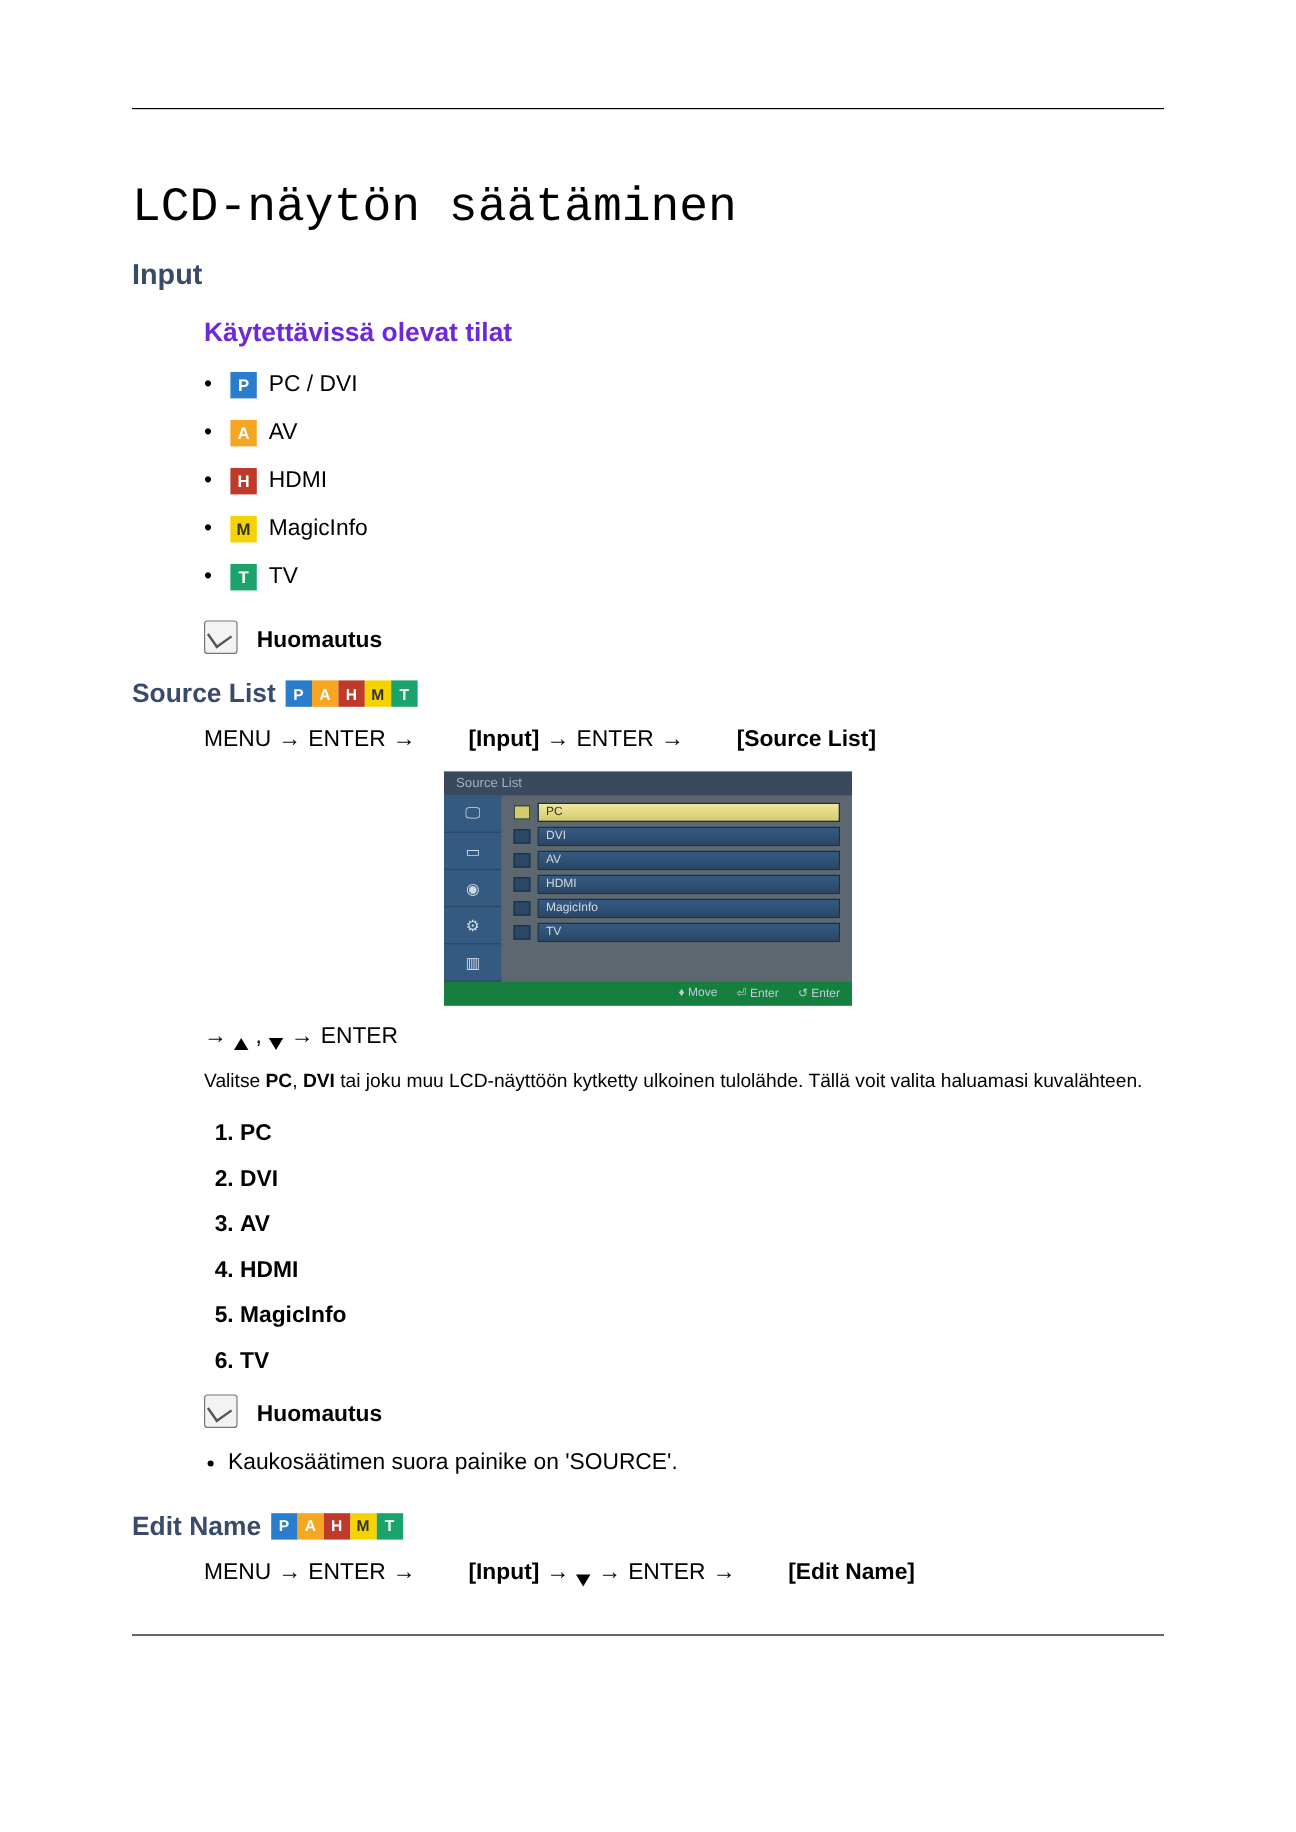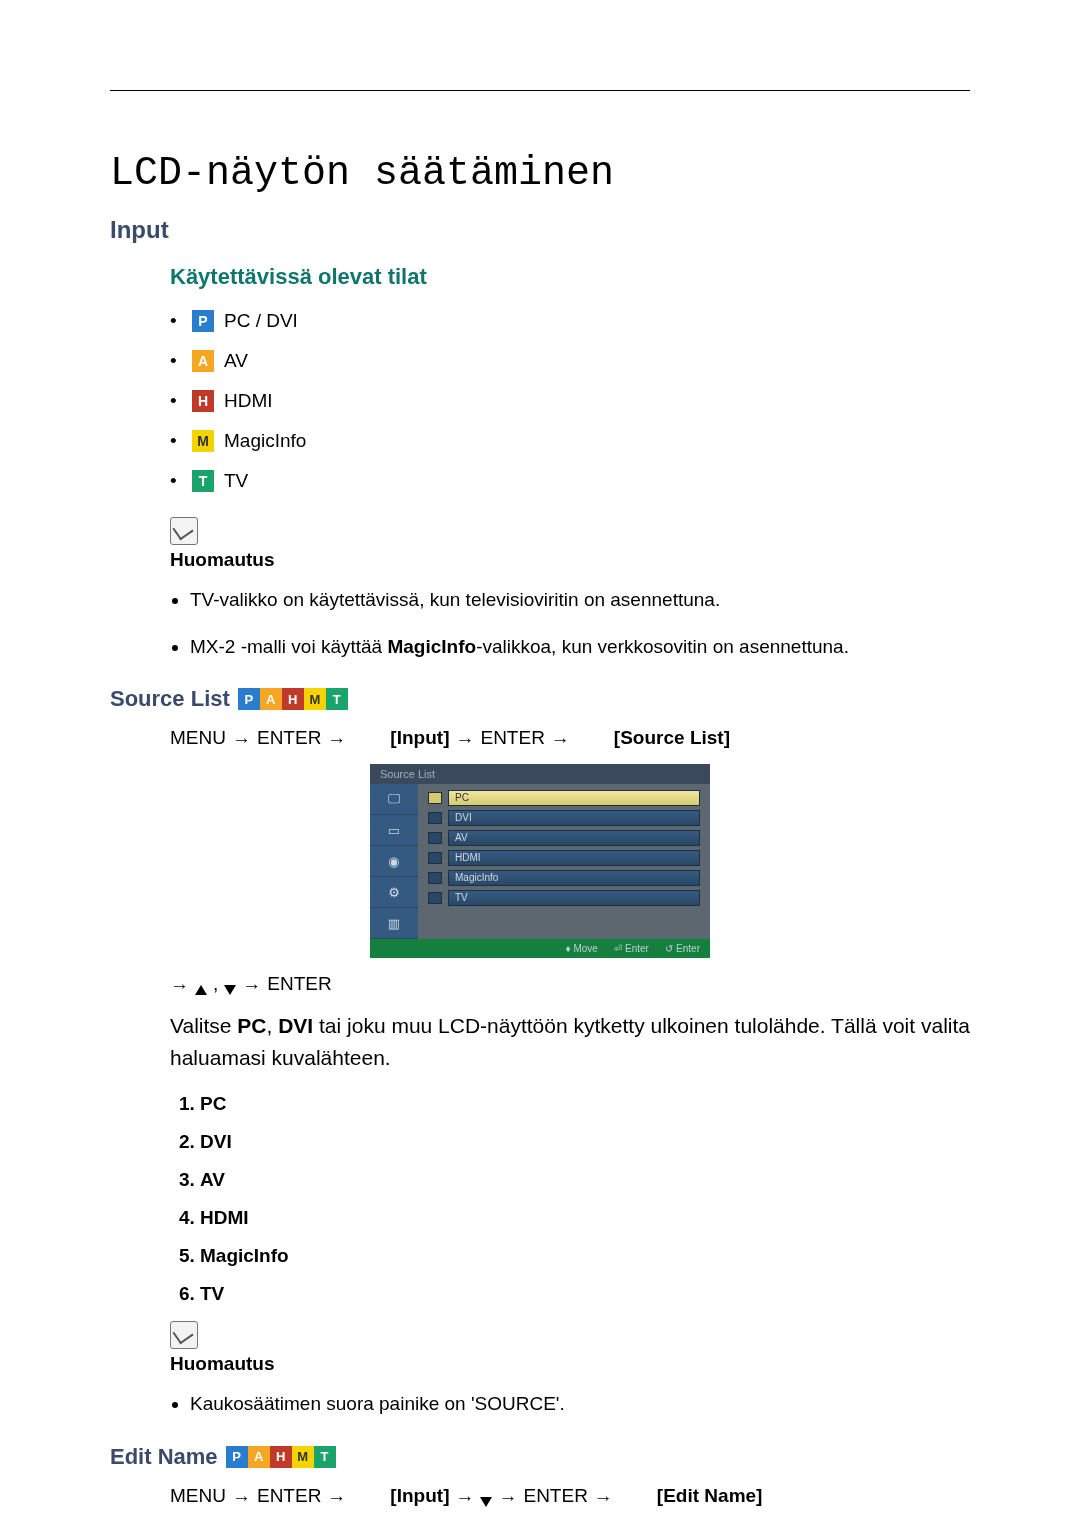--- a/index.html
+++ b/index.html
@@ -32,21 +32,21 @@
   }
   h2.section {
     font-size: 24px;
     font-weight: bold;
     color: #3a4a6b;
     margin: 0 0 20px 0;
   }
   h3.subhead {
     font-size: 22px;
     font-weight: bold;
-    color: #0f766e;
+    color: #6d28d9;
     margin: 0 0 20px 0;
     padding-left: 60px;
   }
   h3.section-row {
     font-size: 22px;
     font-weight: bold;
     color: #3a4a6b;
     margin: 20px 0 15px 0;
     display: flex;
     align-items: center;
@@ -84,27 +84,26 @@
   .badge-h { background: #c03a2b; }
   .badge-m { background: #f5d300; color:#333; }
   .badge-t { background: #1aa36a; }
   .badge-strip {
     display: inline-flex;
     gap: 0;
   }
   .badge-strip .icon-badge { width: 22px; height: 22px; font-size: 13px; }
   .note-row {
     display: flex;
-    align-items: flex-start;
-    gap: 4px;
+    align-items: flex-end;
+    gap: 16px;
     padding-left: 60px;
     margin: 15px 0 15px 0;
     font-size: 19px;
     font-weight: bold;
-    flex-direction: column;
   }
   .note-icon {
     width: 26px;
     height: 26px;
     border: 1px solid #777;
     border-radius: 3px;
     background: #f3f3f3;
     position: relative;
     display: inline-block;
   }
@@ -151,21 +150,21 @@
   }
   .tri-up, .tri-down {
     display: inline-block;
     width: 0; height: 0;
     vertical-align: middle;
   }
   .tri-up { border-left: 6px solid transparent; border-right: 6px solid transparent; border-bottom: 10px solid #000; }
   .tri-down { border-left: 6px solid transparent; border-right: 6px solid transparent; border-top: 10px solid #000; }
   .body-para {
     padding-left: 60px;
-    font-size: 21px;
+    font-size: 16px;
     margin: 15px 0 20px 0;
     line-height: 1.5;
   }
   .bold { font-weight: bold; }
 
   
   .osd-wrap {
     width: 340px;
     margin: 10px auto 15px auto;
     background: #5c6770;
@@ -273,26 +272,20 @@
       <span class="icon-badge badge-t">T</span>
       <span>TV</span>
     </li>
   </ul>
 
   <div class="note-row">
     <span class="note-icon"></span>
     <span>Huomautus</span>
   </div>
 
-  <ul class="text-list">
-    <li>TV-valikko on käytettävissä, kun televisioviritin on asennettuna.</li>
-    <li>
-      <span>MX-2 -malli voi käyttää </span><span class="bold">MagicInfo</span><span>-valikkoa, kun verkkosovitin on asennettuna.</span>
-    </li>
-  </ul>
 
   <h3 class="section-row">
     <span>Source List</span>
     <span class="badge-strip">
       <span class="icon-badge badge-p">P</span>
       <span class="icon-badge badge-a">A</span>
       <span class="icon-badge badge-h">H</span>
       <span class="icon-badge badge-m">M</span>
       <span class="icon-badge badge-t">T</span>
     </span>

